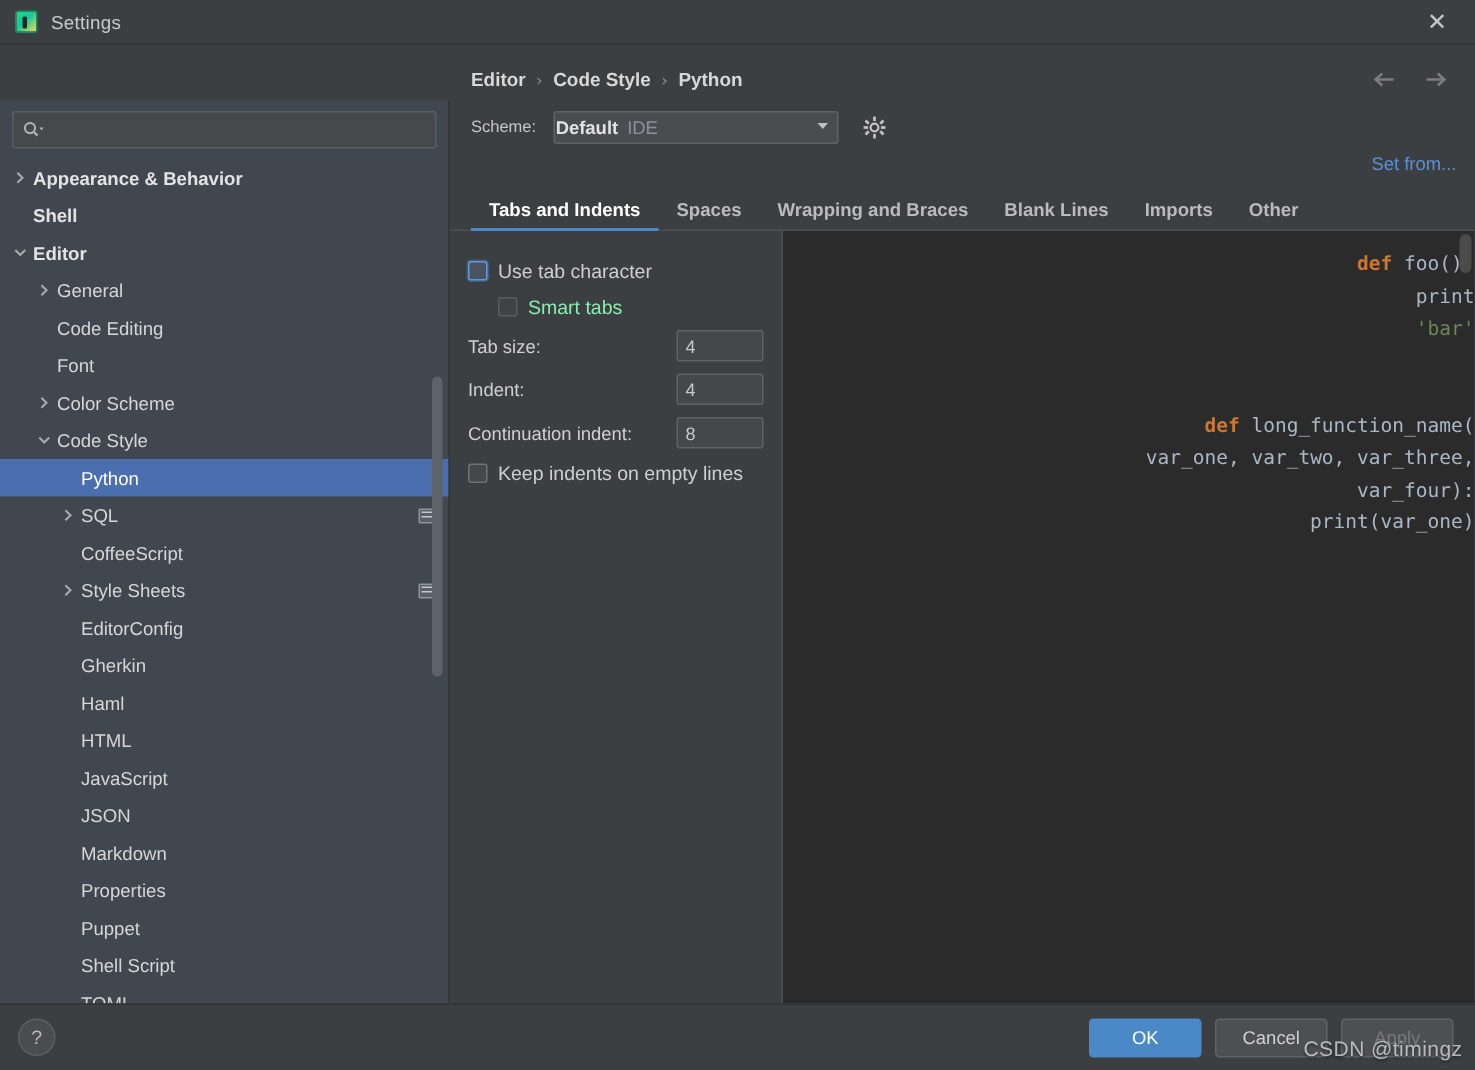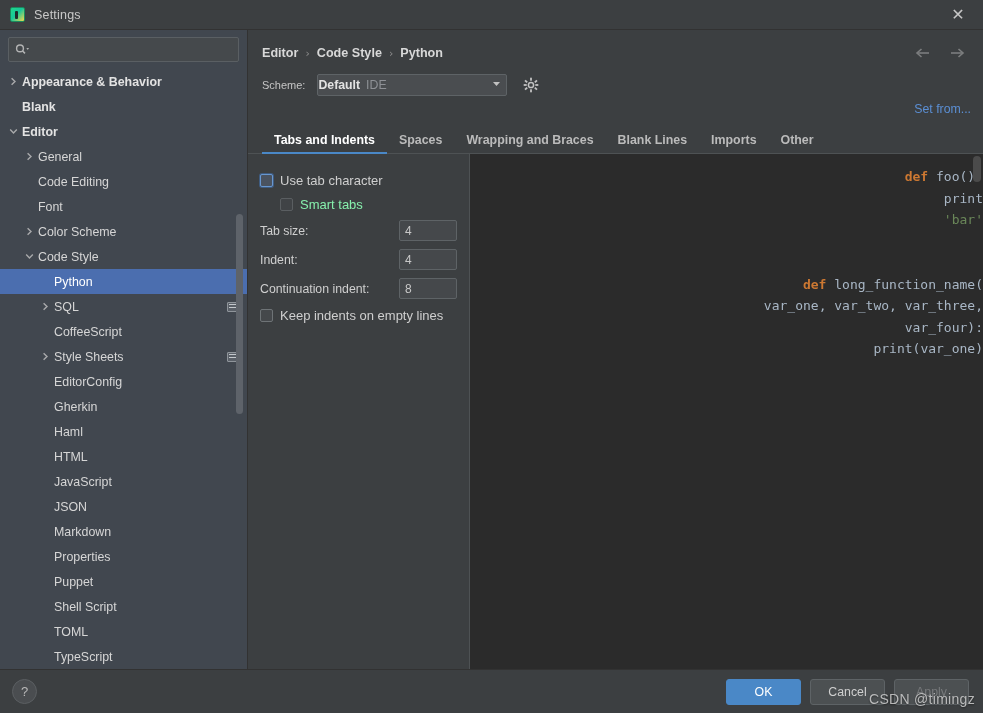--- a/index.html
+++ b/index.html
@@ -31,22 +31,22 @@
     margin-left:auto; width:34px; height:26px; display:flex;
     align-items:center; justify-content:center; color:#c6c6c6; font-size:16px;
     font-family:"DejaVu Sans", sans-serif; line-height:1;
   }
 
   
   .dialog-body { display:flex; height:639px; }
 
   
   .sidebar {
-    width:248px; background:#41474f; display:flex; flex-direction:column;
-    position:relative; flex:none; border-right:1px solid #323232;
+    width:300px; background:#41474f; display:flex; flex-direction:column;
+    position:relative; flex:none; border-right:1px solid #323232;margin-top:37px;
   }
   .search-wrap { padding:7px 8px 6px 8px; }
   .search-box {
     height:25px; background:#45494c; border:1px solid #5a5f63; border-radius:2px;
     display:flex; align-items:center; padding:0 6px;
   }
   .search-ico { width:15px; height:13px; flex:none; opacity:.85; }
   .search-input {
     flex:1; background:transparent; border:none; outline:none;
     color:#c0c0c0; font-size:12px; font-family:"Liberation Sans", sans-serif;
@@ -231,21 +231,21 @@
             <span class="arrow">
               <svg width="11" height="11" viewBox="0 0 11 11">
                 <path d="M3.6 2.2 L7 5.5 L3.6 8.8" fill="none" stroke="#c2c2c2" stroke-width="1.4"></path>
               </svg>
             </span>
             <span>Appearance &amp; Behavior</span>
           </div>
           <div class="tree-row bold">
             <span class="spacer" style="width: 8px;"></span>
             <span class="arrow"></span>
-            <span>Blank</span>
+            <span>Shell</span>
           </div>
           <div class="tree-row bold">
             <span class="spacer" style="width: 8px;"></span>
             <span class="arrow">
               <svg width="11" height="11" viewBox="0 0 11 11">
                 <path d="M2.2 3.6 L5.5 7 L8.8 3.6" fill="none" stroke="#c2c2c2" stroke-width="1.4"></path>
               </svg>
             </span>
             <span>Editor</span>
           </div>

